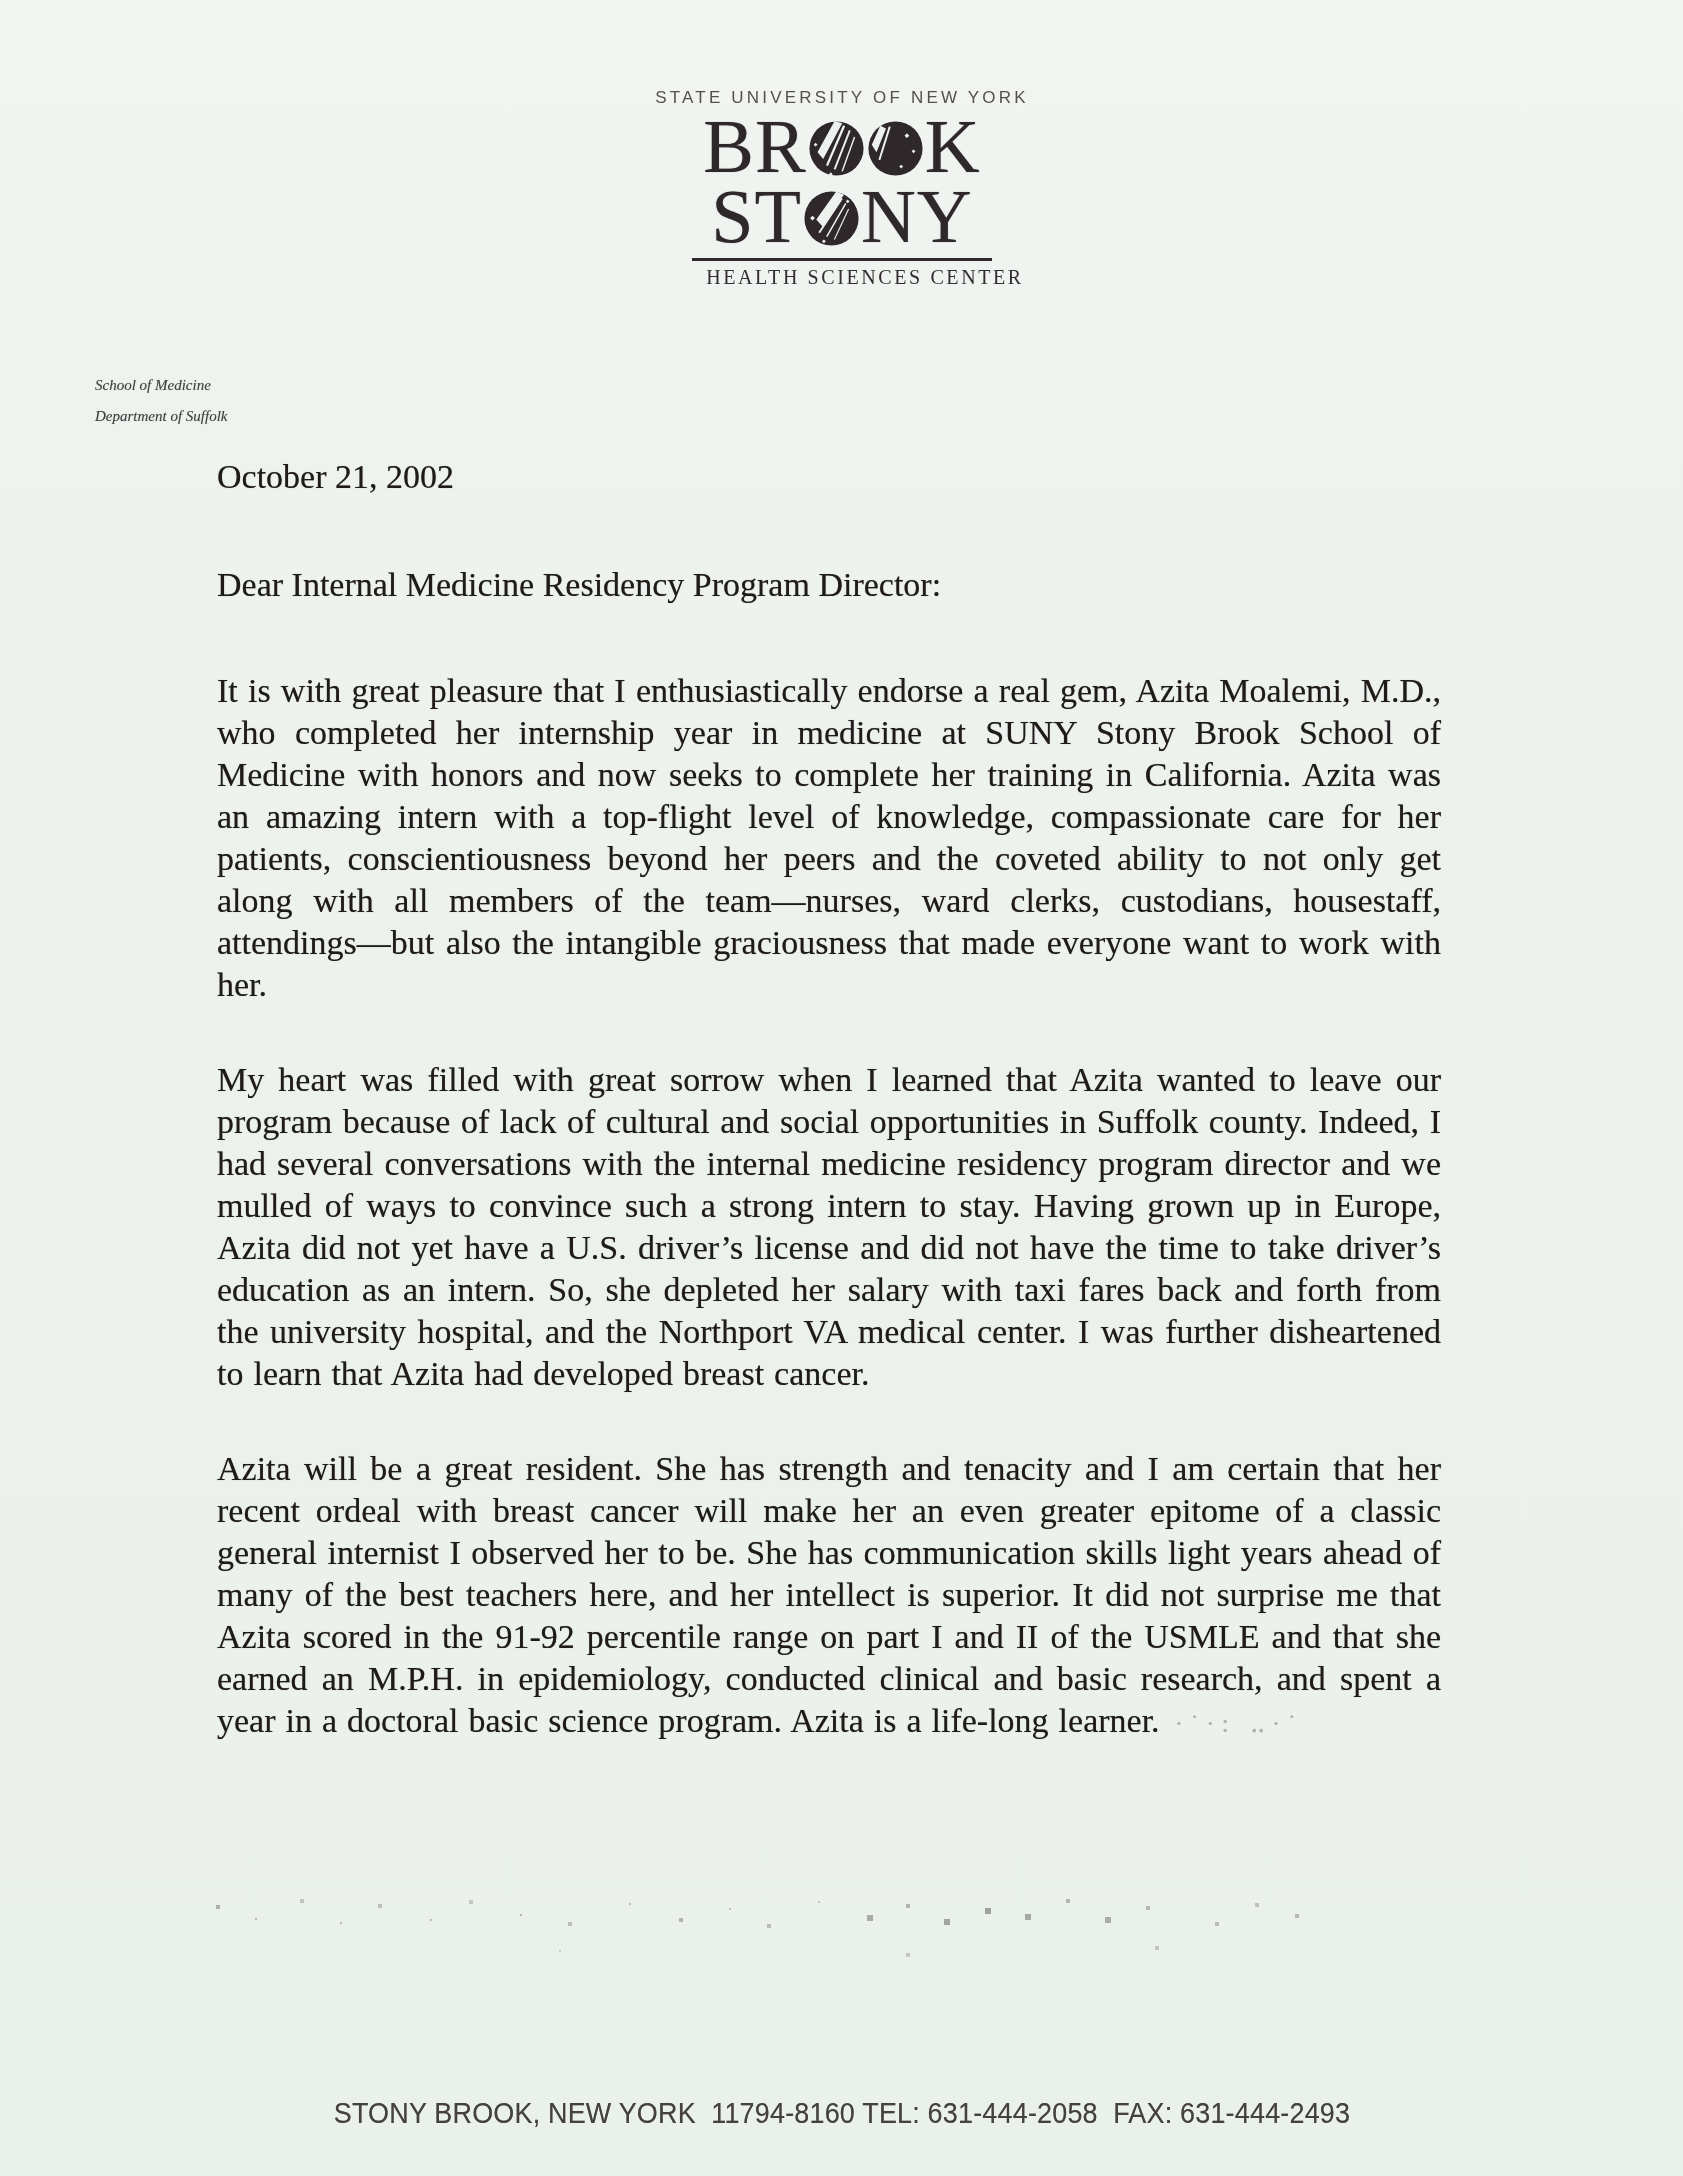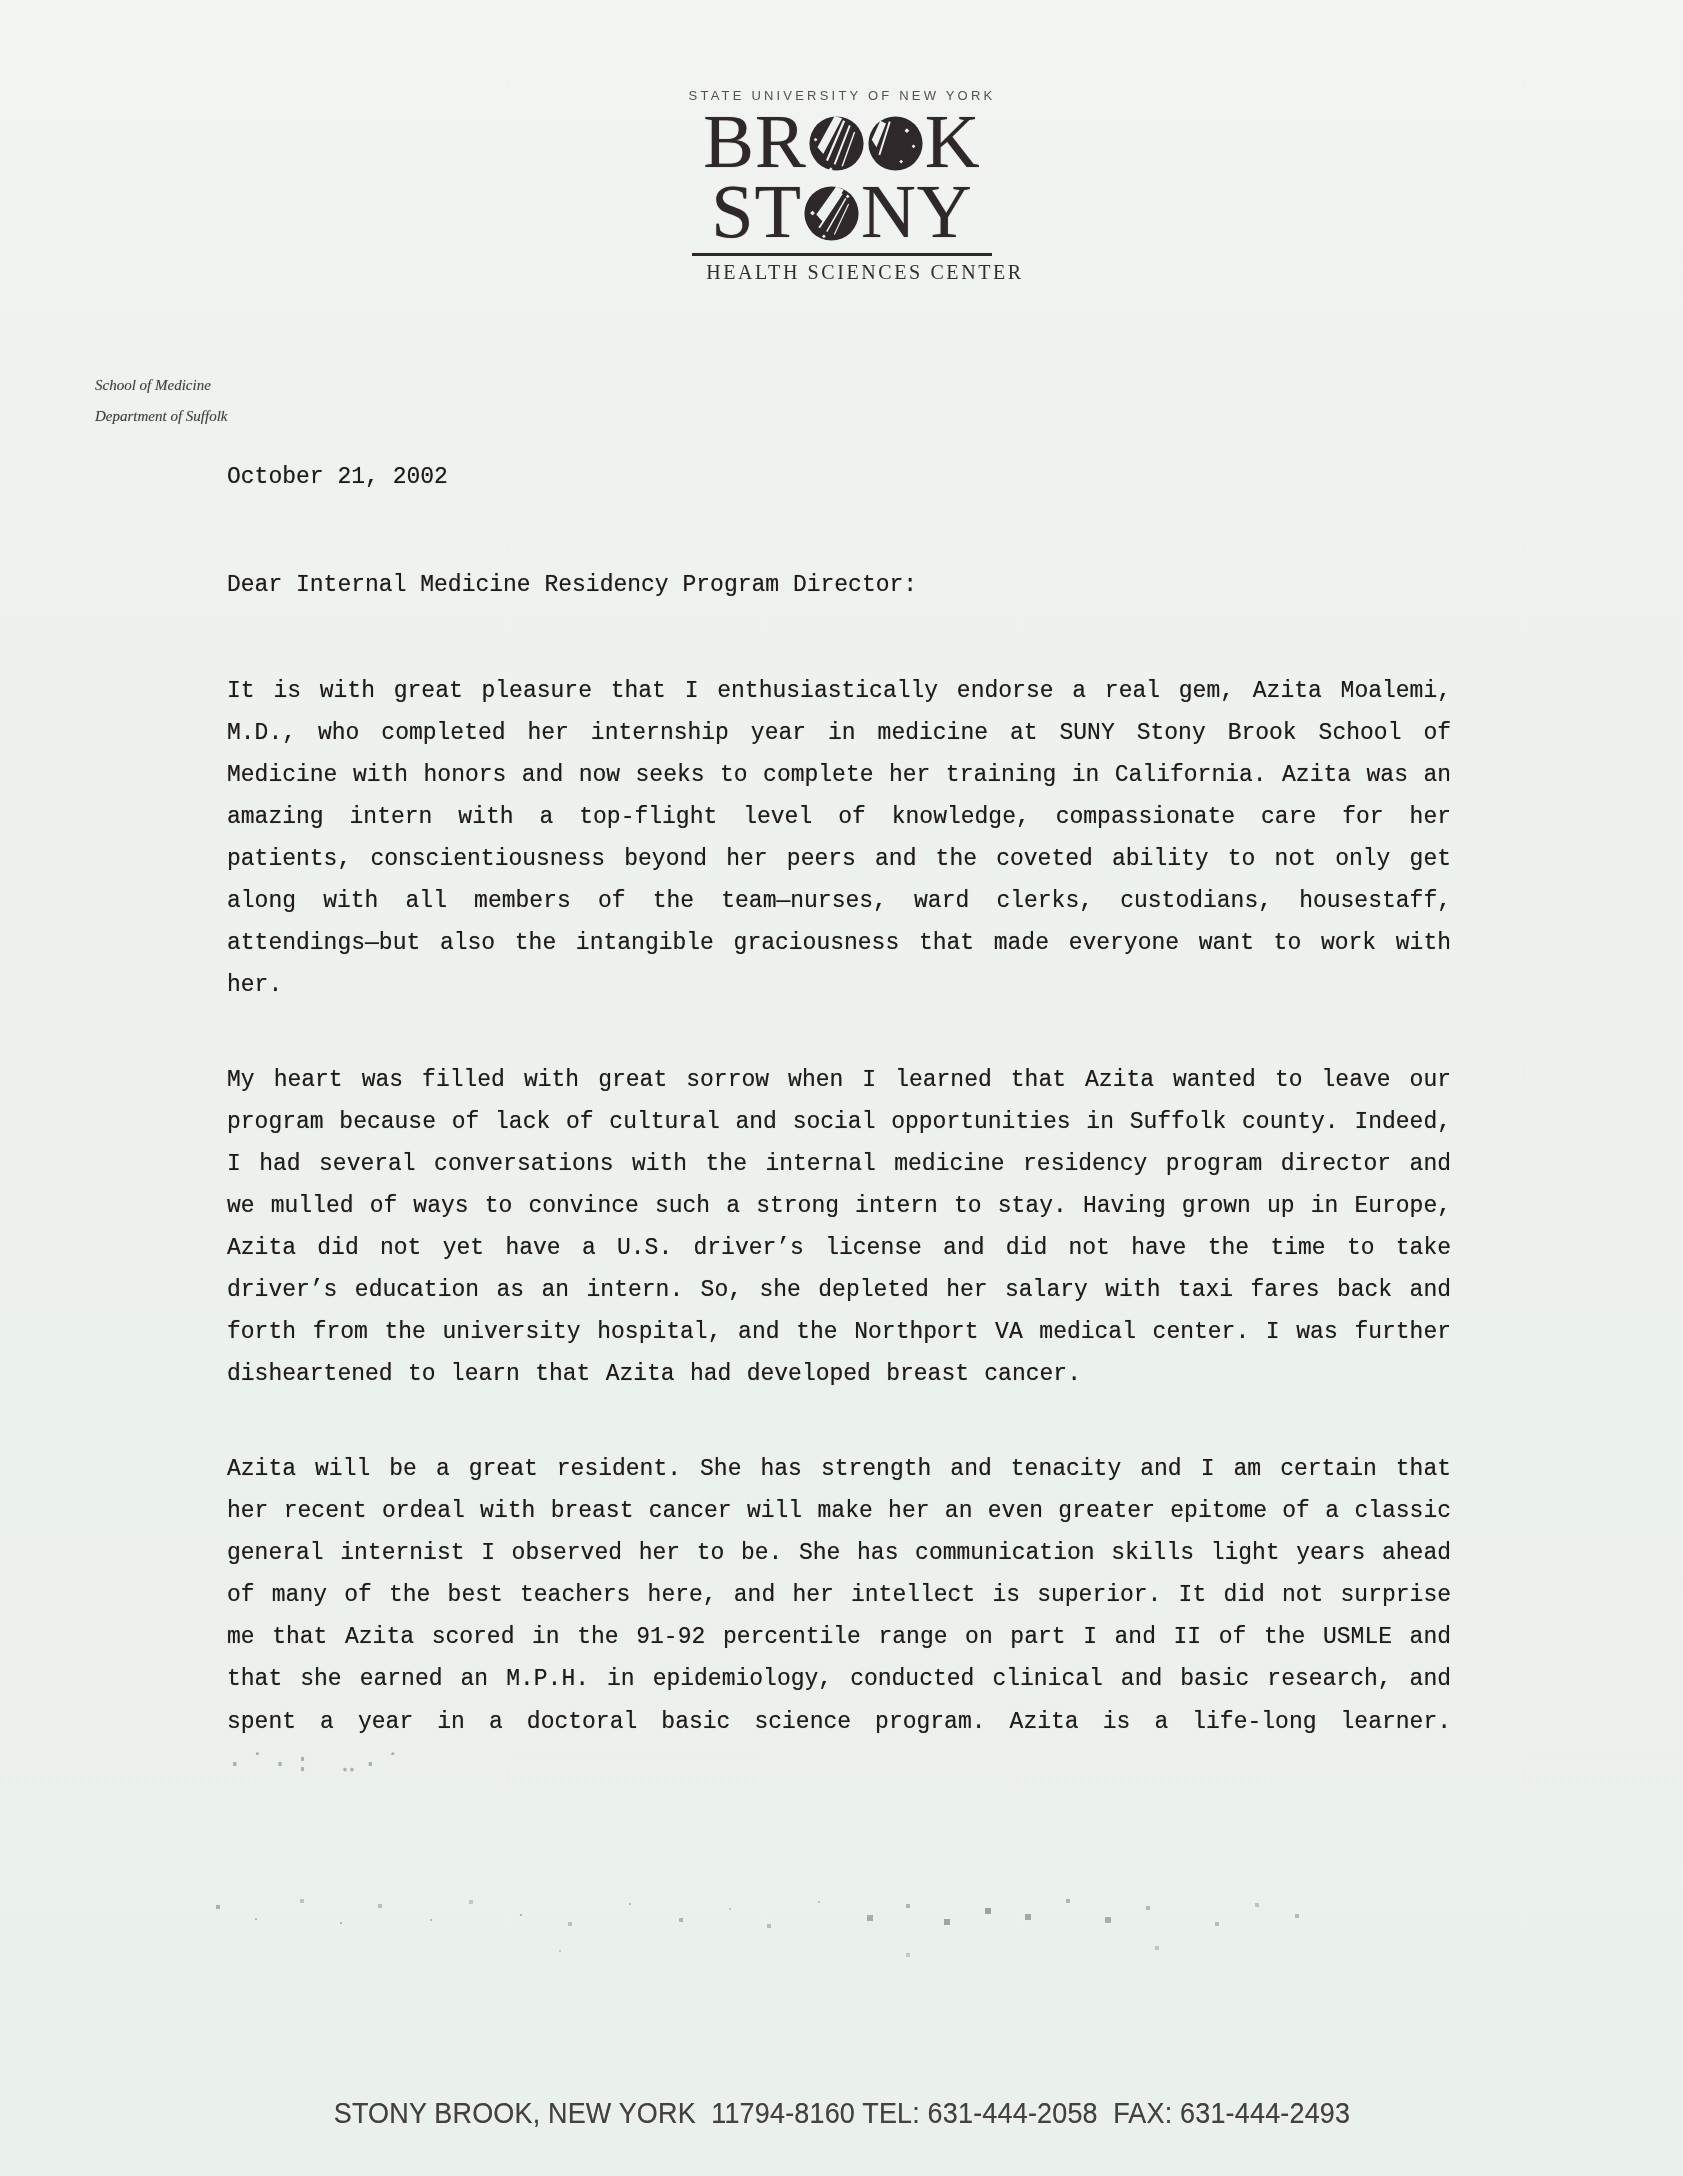--- a/index.html
+++ b/index.html
@@ -19,21 +19,21 @@
 
   
   .letterhead{
     position:absolute;
     top:88px; left:0; right:0;
     display:flex; flex-direction:column; align-items:center;
     color:#2e282a;
   }
   .uni-line{
     font-family:"Liberation Sans", sans-serif;
-    font-size:13px;
+    font-size:17px;
     letter-spacing:3.2px;
     color:#55504f;
     margin-bottom:4px;
   }
   .wordmark-row{
     display:flex; align-items:center; justify-content:center;
     font-size:76px; line-height:0.92;
     letter-spacing:1px;
     color:#2e282a;
     text-shadow:0 0 1px rgba(46,40,42,.6);
@@ -67,27 +67,26 @@
     font-style:italic;
     font-size:15px;
     line-height:31px;
     color:#3d423f;
     text-shadow:0 0 1px rgba(60,66,63,.4);
   }
 
   
   .letter{
     position:absolute;
-    top:456px; left:227px;
+    top:456px; left:217px;
     width:1224px;
-    font-size:23px;
+    font-size:34px;
     line-height:42px;
     color:#1f1b1b;
     text-shadow:0 0 0.7px rgba(30,25,25,.55);
-    font-family:Liberation Mono, monospace;
   }
   .date-line{margin:0 0 66px 0;}
   .salutation{margin:0 0 64px 0;}
   .para{
     margin:0 0 53px 0;
     text-align:justify;
     word-spacing:1.5px;
   }
   .para:last-of-type{margin-bottom:0;}
   .para-smudged .smudge-tail::after{

